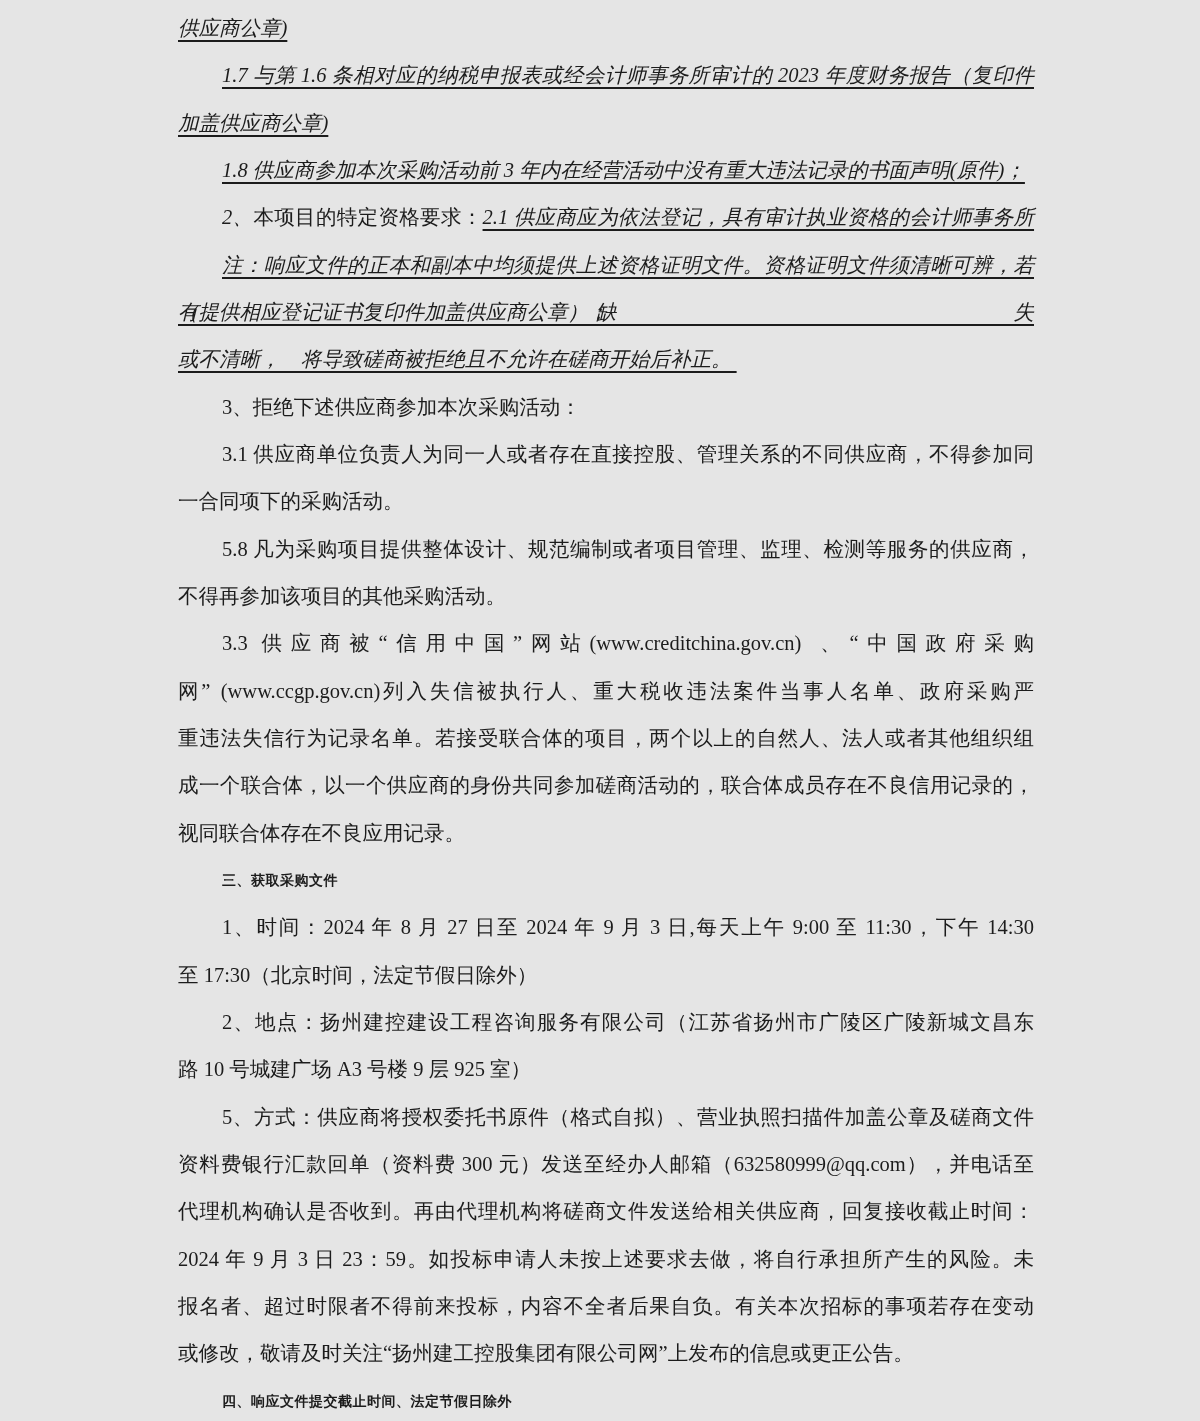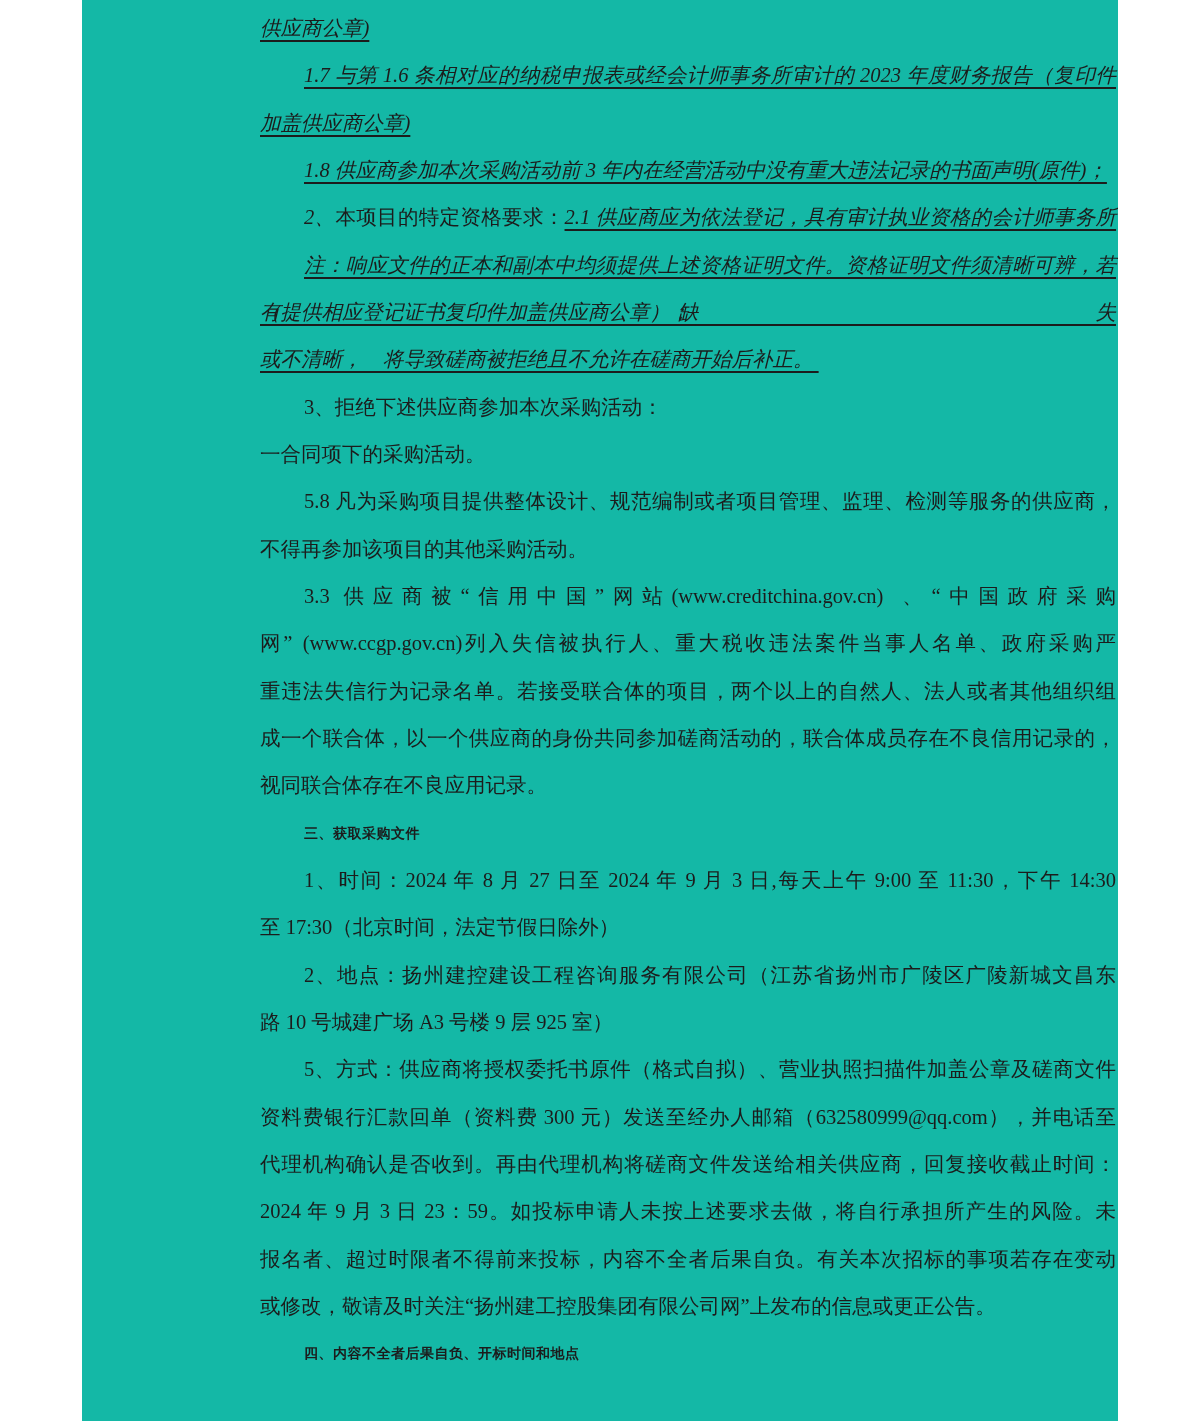--- a/index.html
+++ b/index.html
@@ -1,22 +1,22 @@
 <!DOCTYPE html>
 <html><head>
 <meta charset="utf-8">
 <style>
   * { margin: 0; padding: 0; box-sizing: border-box; }
   html, body { background: #ffffff; }
   .page {
     position: relative;
-    width: 1036px;
+    width: 1200px;
     height: 1421px;
     margin: 0 auto;
-    background: #14b8a6;
+    background: #e5e5e5;
     overflow: hidden;
     font-family: "Liberation Serif", "DejaVu Serif", serif;
     color: #1c1c1c;
   }
   .doc-body {
     position: absolute;
     left: 178px;
     top: 5px;
     width: 856px;
   }
@@ -52,34 +52,35 @@
   <div class="doc-body">
       <div class="line"><span class="seg-italic-underline">供应商公章)</span></div>
       <div class="line indent just"><span class="seg-italic-underline">1.7 与第 1.6 条相对应的纳税申报表或经会计师事务所审计的 2023 年度财务报告（复印件</span></div>
       <div class="line"><span class="seg-italic-underline">加盖供应商公章)</span></div>
       <div class="line indent"><span class="seg-italic-underline">1.8 供应商参加本次采购活动前 3 年内在经营活动中没有重大违法记录的书面声明(原件)；</span></div>
       <div class="line indent just"><span class="seg-italic">2、</span><span class="seg-regular">本项目的特定资格要求：</span><span class="seg-italic-underline">2.1 供应商应为依法登记，具有审计执业资格的会计师事务所</span></div>
       <div class="line indent just"><span class="seg-italic-underline">注：响应文件的正本和副本中均须提供上述资格证明文件。资格证明文件须清晰可辨，若有缺失</span></div>
       <div class="line"><span class="seg-italic-underline">（提供相应登记证书复印件加盖供应商公章）；&nbsp;</span></div>
       <div class="line"><span class="seg-italic-underline">或不清晰，　将导致磋商被拒绝且不允许在磋商开始后补正。&nbsp;</span></div>
       <div class="line indent"><span class="seg-regular">3、拒绝下述供应商参加本次采购活动：</span></div>
+      <div class="line indent just"><span class="seg-regular">3.1 供应商单位负责人为同一人或者存在直接控股、管理关系的不同供应商，不得参加同</span></div>
       <div class="line"><span class="seg-regular">一合同项下的采购活动。</span></div>
       <div class="line indent just"><span class="seg-regular">5.8 凡为采购项目提供整体设计、规范编制或者项目管理、监理、检测等服务的供应商，</span></div>
       <div class="line"><span class="seg-regular">不得再参加该项目的其他采购活动。</span></div>
       <div class="line indent just"><span class="seg-regular">3.3 供应商被“信用中国”网站(www.creditchina.gov.cn) 、“中国政府采购</span></div>
       <div class="line just"><span class="seg-regular">网” (www.ccgp.gov.cn)列入失信被执行人、重大税收违法案件当事人名单、政府采购严</span></div>
       <div class="line just"><span class="seg-regular">重违法失信行为记录名单。若接受联合体的项目，两个以上的自然人、法人或者其他组织组</span></div>
       <div class="line just"><span class="seg-regular">成一个联合体，以一个供应商的身份共同参加磋商活动的，联合体成员存在不良信用记录的，</span></div>
       <div class="line"><span class="seg-regular">视同联合体存在不良应用记录。</span></div>
       <div class="line indent heading"><span class="seg-bold">三、获取采购文件</span></div>
       <div class="line indent just"><span class="seg-regular">1、时间：2024 年 8 月 27 日至 2024 年 9 月 3 日,每天上午 9:00 至 11:30，下午 14:30</span></div>
       <div class="line"><span class="seg-regular">至 17:30（北京时间，法定节假日除外）</span></div>
       <div class="line indent just"><span class="seg-regular">2、地点：扬州建控建设工程咨询服务有限公司（江苏省扬州市广陵区广陵新城文昌东</span></div>
       <div class="line"><span class="seg-regular">路 10 号城建广场 A3 号楼 9 层 925 室）</span></div>
       <div class="line indent just"><span class="seg-regular">5、方式：供应商将授权委托书原件（格式自拟）、营业执照扫描件加盖公章及磋商文件</span></div>
       <div class="line just"><span class="seg-regular">资料费银行汇款回单（资料费 300 元）发送至经办人邮箱（632580999@qq.com），并电话至</span></div>
       <div class="line just"><span class="seg-regular">代理机构确认是否收到。再由代理机构将磋商文件发送给相关供应商，回复接收截止时间：</span></div>
       <div class="line just"><span class="seg-regular">2024 年 9 月 3 日 23：59。如投标申请人未按上述要求去做，将自行承担所产生的风险。未</span></div>
       <div class="line just"><span class="seg-regular">报名者、超过时限者不得前来投标，内容不全者后果自负。有关本次招标的事项若存在变动</span></div>
       <div class="line"><span class="seg-regular">或修改，敬请及时关注“扬州建工控股集团有限公司网”上发布的信息或更正公告。</span></div>
-      <div class="line indent heading"><span class="seg-bold">四、内容不全者后果自负、开标时间和地点</span></div>
+      <div class="line indent heading"><span class="seg-bold">四、响应文件提交截止时间、法定节假日除外</span></div>
     </div>
 </div>
 
 </body></html>

